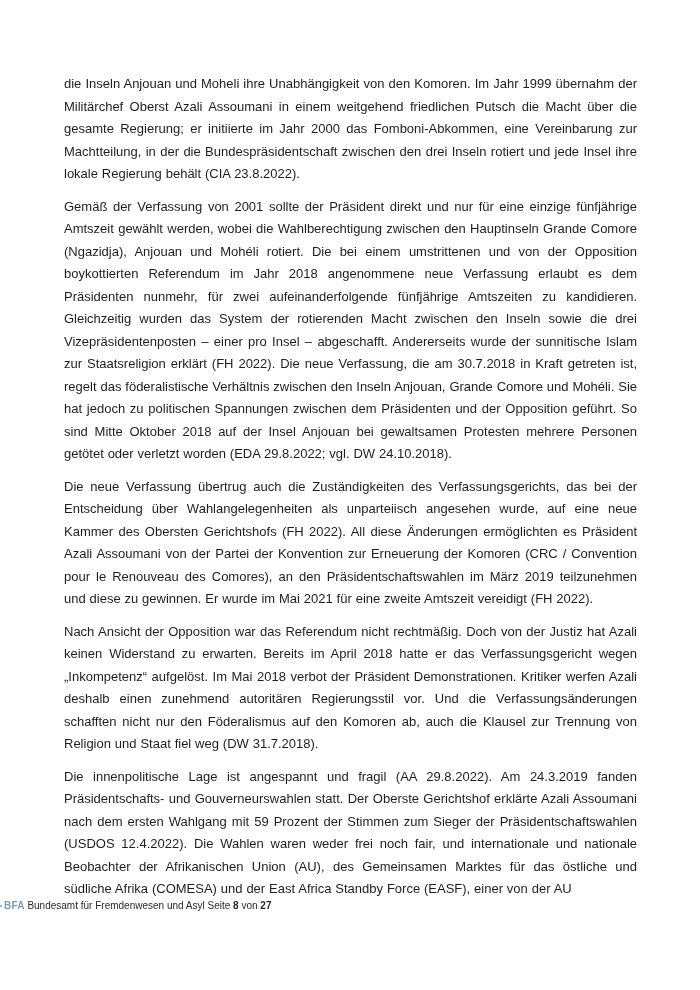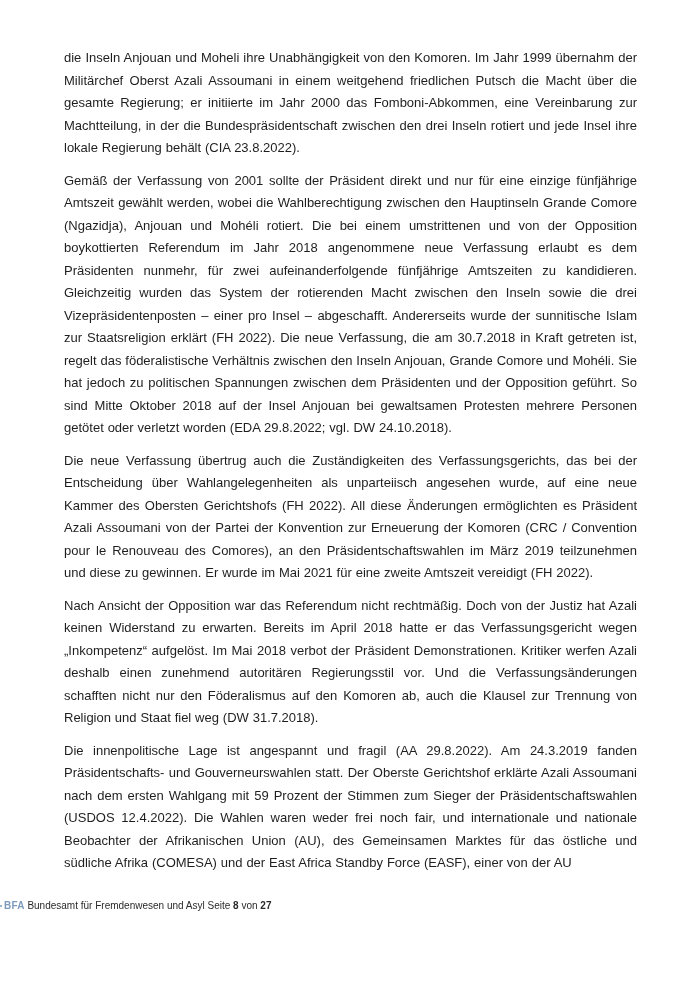--- a/index.html
+++ b/index.html
@@ -11,21 +11,21 @@
     position: relative;
     width: 700px;
     height: 990px;
     background: #ffffff;
     font-family: "Liberation Sans", sans-serif;
     color: #1e1e1e;
     overflow: hidden;
   }
   .content {
     position: absolute;
-    top: 47px;
+    top: 73px;
     left: 64px;
     width: 573px;
   }
   .content p {
     margin: 0 0 10px 0;
     font-size: 13px;
     line-height: 22.5px;
     text-align: justify;
     hyphens: none;
     -webkit-hyphens: none;

